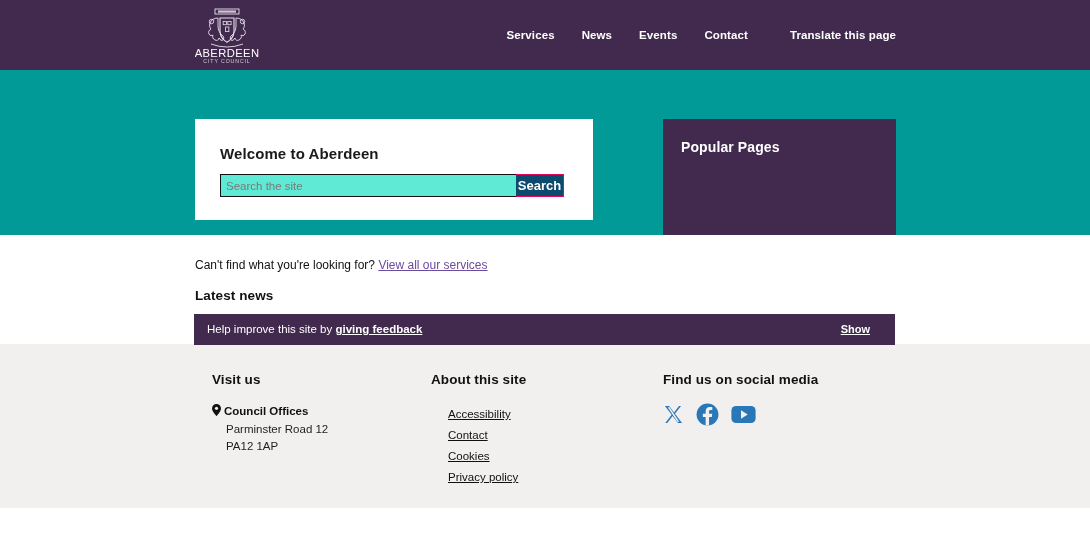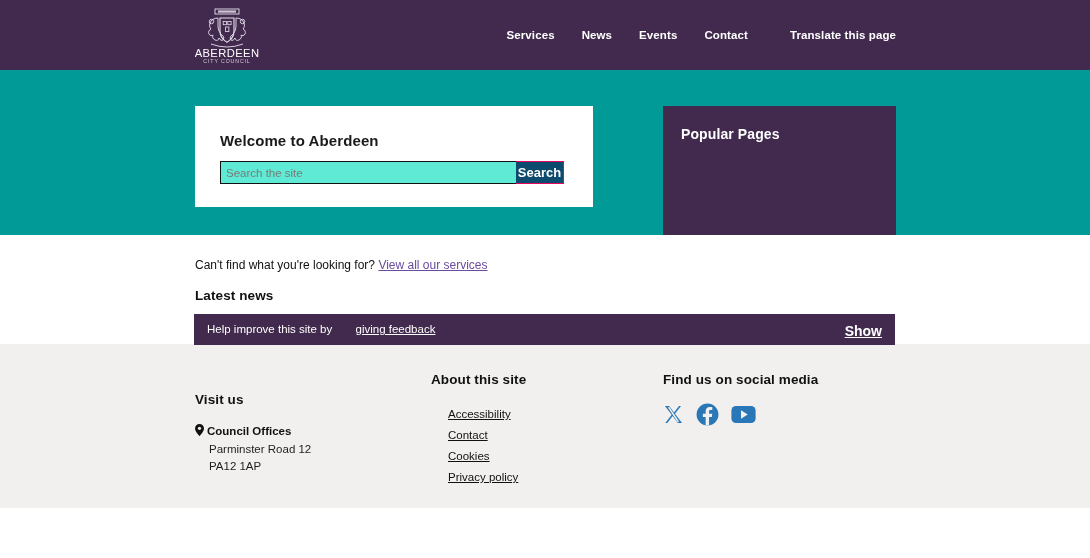--- a/index.html
+++ b/index.html
@@ -41,21 +41,21 @@
   .header-drop {
     position: absolute; left: 193px; top: 70px; width: 702px; height: 4px;
     background: #412a4d;
   }
 
   
   .hero {
     position: absolute; left: 0; top: 70px; width: 1090px; height: 165px;
     background: #029a96;
   }
-  .hero-inner { position: relative; width: 702px; margin: 0 auto; height: 172px; }
+  .hero-inner { position: relative; width: 702px; margin: 13px auto; height: 172px; }
 
   .search-card {
     position: absolute; left: 1px; top: 36px; width: 398px; height: 101px;
     background: #ffffff;
   }
   .search-card h2 {
     margin: 0; position: absolute; left: 25px; top: 26px;
     font-size: 15px; font-weight: bold; color: #1a1a1a; letter-spacing: 0.1px;
   }
   .search-row {
@@ -107,35 +107,35 @@
 
   
   .feedback {
     position: absolute; left: 194px; top: 314px; width: 701px; height: 31px;
     background: #412a4d; z-index: 5;
   }
   .feedback-text {
     position: absolute; left: 13px; top: 9px;
     font-size: 11.5px; color: #ffffff;
   }
-  .feedback-text a { color: #ffffff; font-weight: normal; text-decoration: underline; margin-left: 20px; }
+  .feedback-text a { color: #ffffff; font-weight: bold; text-decoration: underline; }
   .feedback-show {
-    position: absolute; right: 13px; top: 9px;
-    font-size: 14px; font-weight: bold; color: #ffffff;
+    position: absolute; right: 25px; top: 9px;
+    font-size: 11px; font-weight: bold; color: #ffffff;
     text-decoration: underline; cursor: pointer;
   }
 
   
   .footer {
     position: absolute; left: 0; top: 344px; width: 1090px; height: 164px;
     background: #f1f0ee;
   }
   .footer-inner { position: relative; width: 702px; margin: 0 auto; height: 164px; }
   .fcol { position: absolute; top: 28px; }
-  .fcol.c1 { left: 1px; width: 230px; margin-top: 20px; }
+  .fcol.c1 { left: 18px; width: 230px; }
   .fcol.c2 { left: 237px; width: 225px; }
   .fcol.c3 { left: 469px; width: 233px; }
   .fcol h3 {
     margin: 0 0 16px 0;
     font-size: 13.5px; font-weight: bold; color: #111111; letter-spacing: 0.1px;
   }
   .addr { font-size: 11.5px; color: #1f1f1f; line-height: 17px; }
   .addr .org { font-weight: bold; color: #111111; }
   .pin { display: inline-block; vertical-align: -1px; margin-right: 3px; }
   .addr .line { padding-left: 14px; }

